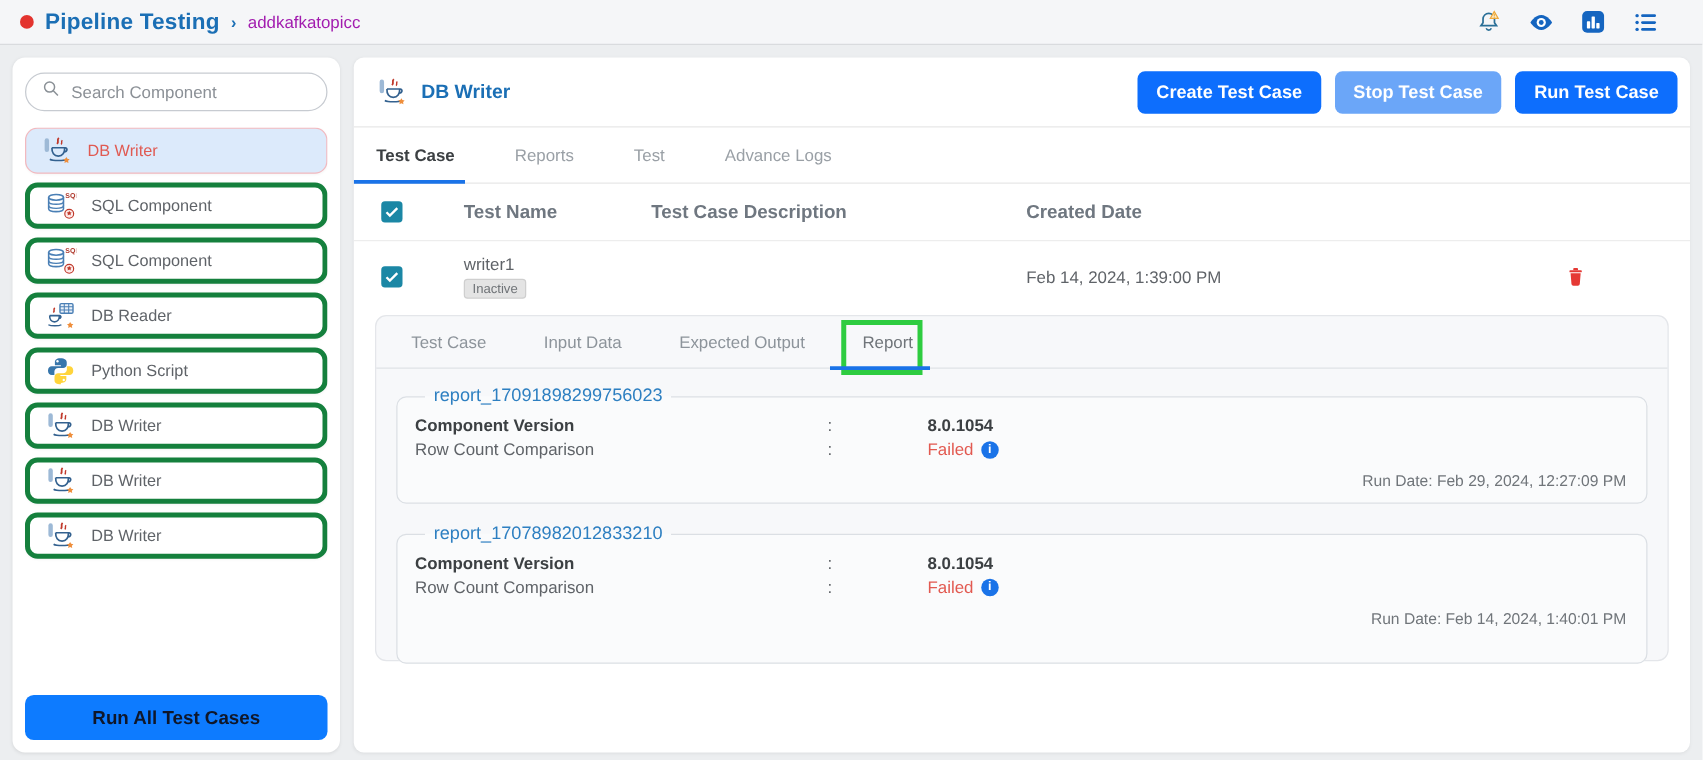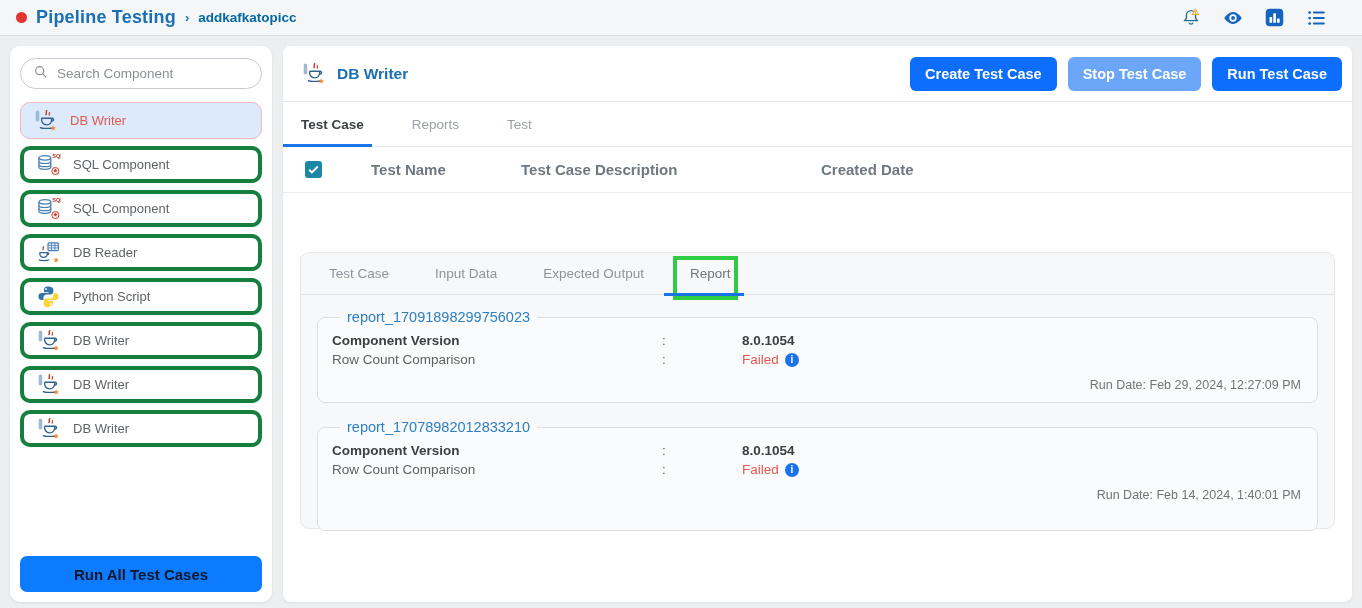--- a/index.html
+++ b/index.html
@@ -14,21 +14,21 @@
 
   
   .topbar {
     position:absolute; left:0; top:0; width:1362px; height:36px;
     background:#f5f6f8; border-bottom:1px solid #d9dbde;
     display:flex; align-items:center; padding:12px 16px;
   }
   .red-dot { width:11px; height:11px; border-radius:50%; background:#e3342f; margin-right:9px; }
   .app-title { color:#1b6fb5; font-size:18px; font-weight:700; letter-spacing:.2px; }
   .crumb-sep { color:#1b6fb5; font-size:13px; font-weight:700; margin:0 9px; }
-  .crumb { color:#0369a1; font-size:13.5px; font-weight:700; }
+  .crumb { color:#a21caf; font-size:13.5px; font-weight:400; }
   .topbar-icons { margin-left:auto; display:flex; align-items:center; gap:20px; padding-right:18px; }
   .tb-icon { width:22px; height:22px; display:inline-flex; cursor:pointer; }
 
   
   .sidebar {
     position:absolute; left:10px; top:46px; width:262px; height:556px;
     background:#fff; border-radius:10px; box-shadow:0 1px 3px rgba(0,0,0,.08);
     display:flex; flex-direction:column; padding:12px 10px 10px;
   }
   .search-box {
@@ -283,36 +283,59 @@
       <button class="btn">Create Test Case</button>
       <button class="btn disabled">Stop Test Case</button>
       <button class="btn">Run Test Case</button>
     </div>
   </div>
 
   <div class="main-tabs">
     <div class="main-tab active">Test Case</div>
     <div class="main-tab">Reports</div>
     <div class="main-tab">Test</div>
+    <div class="main-tab">Advance Logs</div>
   </div>
 
   <div class="tbl-head">
     <div class="cb-cell">
       <div class="checkbox">
         <svg viewBox="0 0 24 24" width="13" height="13">
             <path d="M4 12.5 l5 5 L20 6.5" fill="none" stroke="#fff" stroke-width="3.4"></path>
           </svg>
       </div>
     </div>
     <div class="col">Test Name</div>
     <div class="col">Test Case Description</div>
     <div class="col">Created Date</div>
     <div class="col"></div>
   </div>
 
+  <div class="tbl-row">
+    <div class="cb-cell">
+      <div class="checkbox">
+        <svg viewBox="0 0 24 24" width="13" height="13">
+            <path d="M4 12.5 l5 5 L20 6.5" fill="none" stroke="#fff" stroke-width="3.4"></path>
+          </svg>
+      </div>
+    </div>
+    <div class="name-cell">
+      <div class="test-name">writer1</div>
+      <span class="badge">Inactive</span>
+    </div>
+    <div class="desc-cell"></div>
+    <div class="date-cell">Feb 14, 2024, 1:39:00 PM</div>
+    <div class="action-cell">
+      <svg class="trash" viewBox="0 0 24 24">
+        <rect x="9.3" y="2" width="5.4" height="2.6" rx="1" fill="#e53935"></rect>
+        <rect x="5" y="4.4" width="14" height="2.5" rx="1" fill="#e53935"></rect>
+        <path d="M6.3 8 h11.4 l-1 12 a2.2 2.2 0 0 1-2.2 2 H9.5 a2.2 2.2 0 0 1-2.2-2z" fill="#e53935"></path>
+      </svg>
+    </div>
+  </div>
 
   <section class="detail">
     <div class="detail-tabs">
       <div class="detail-tab">Test Case</div>
       <div class="detail-tab">Input Data</div>
       <div class="detail-tab">Expected Output</div>
       <div class="detail-tab active">
         <span>Report</span>
         <span class="annotation-box"></span>
       </div>

